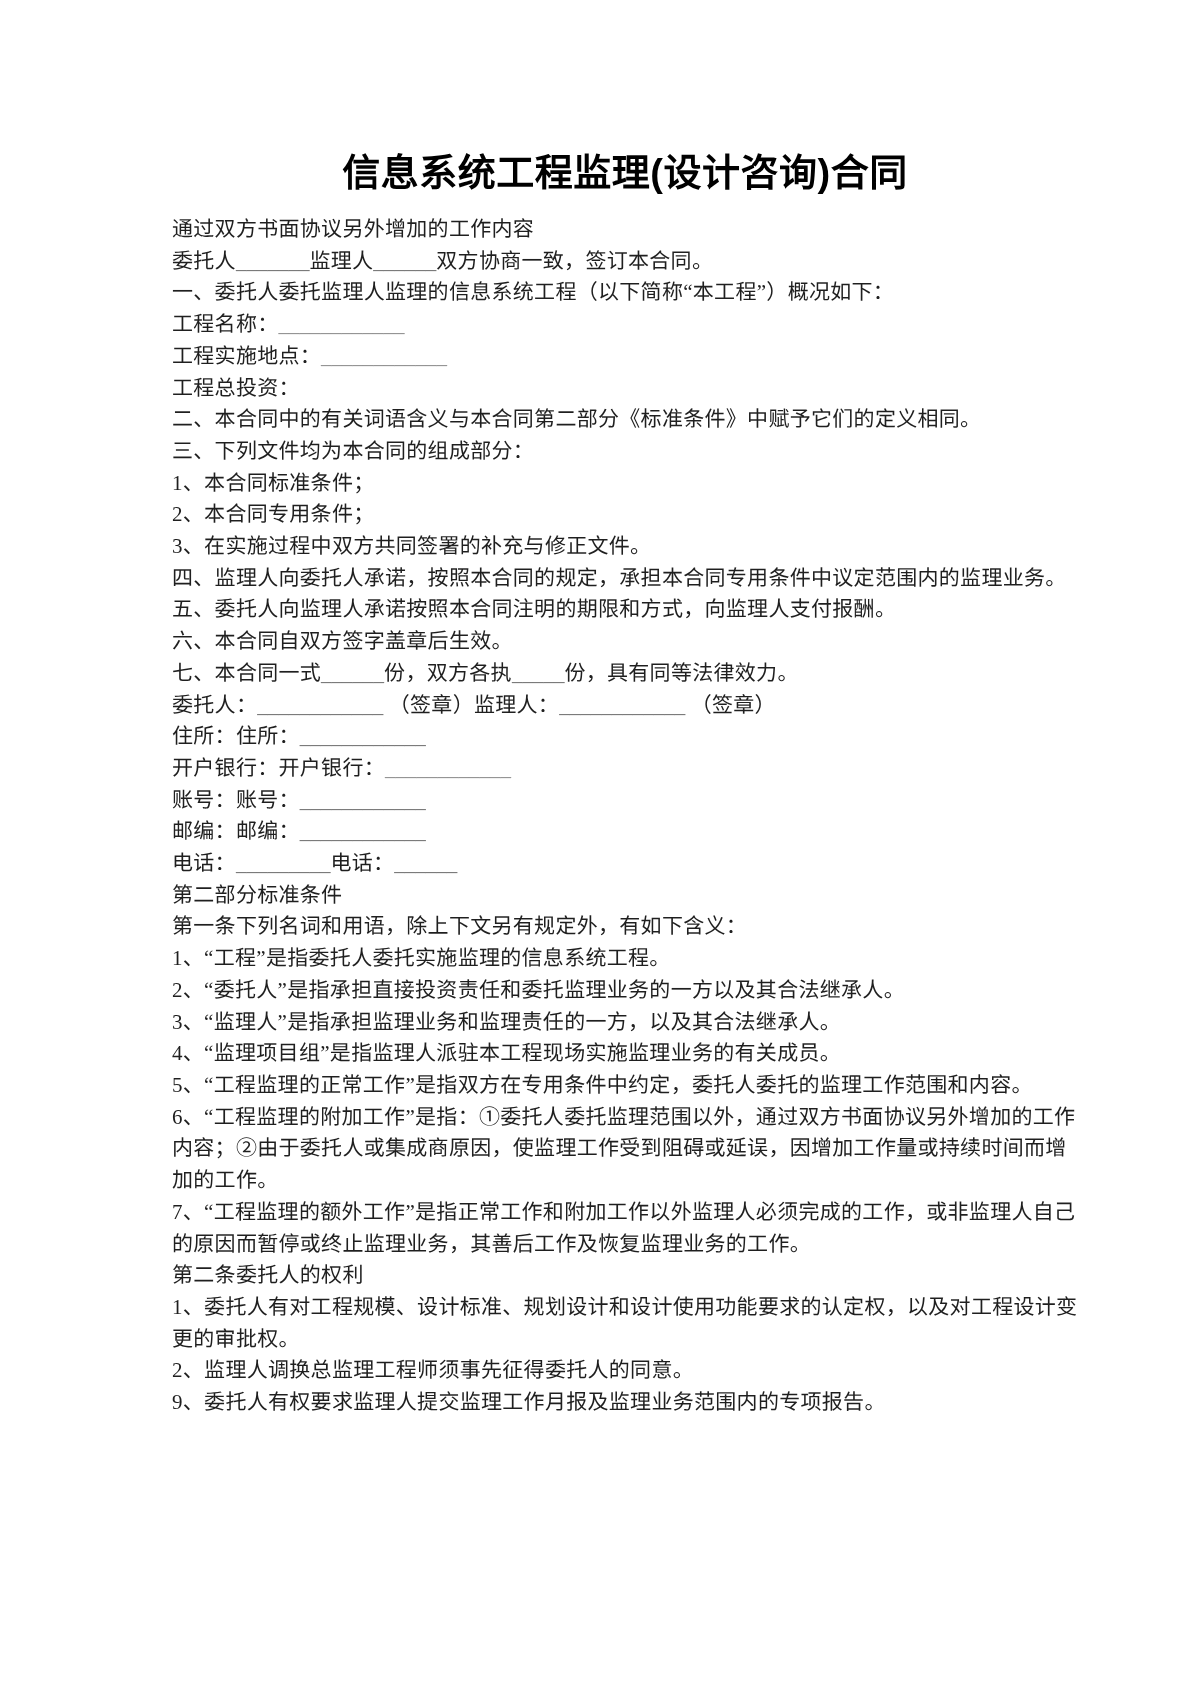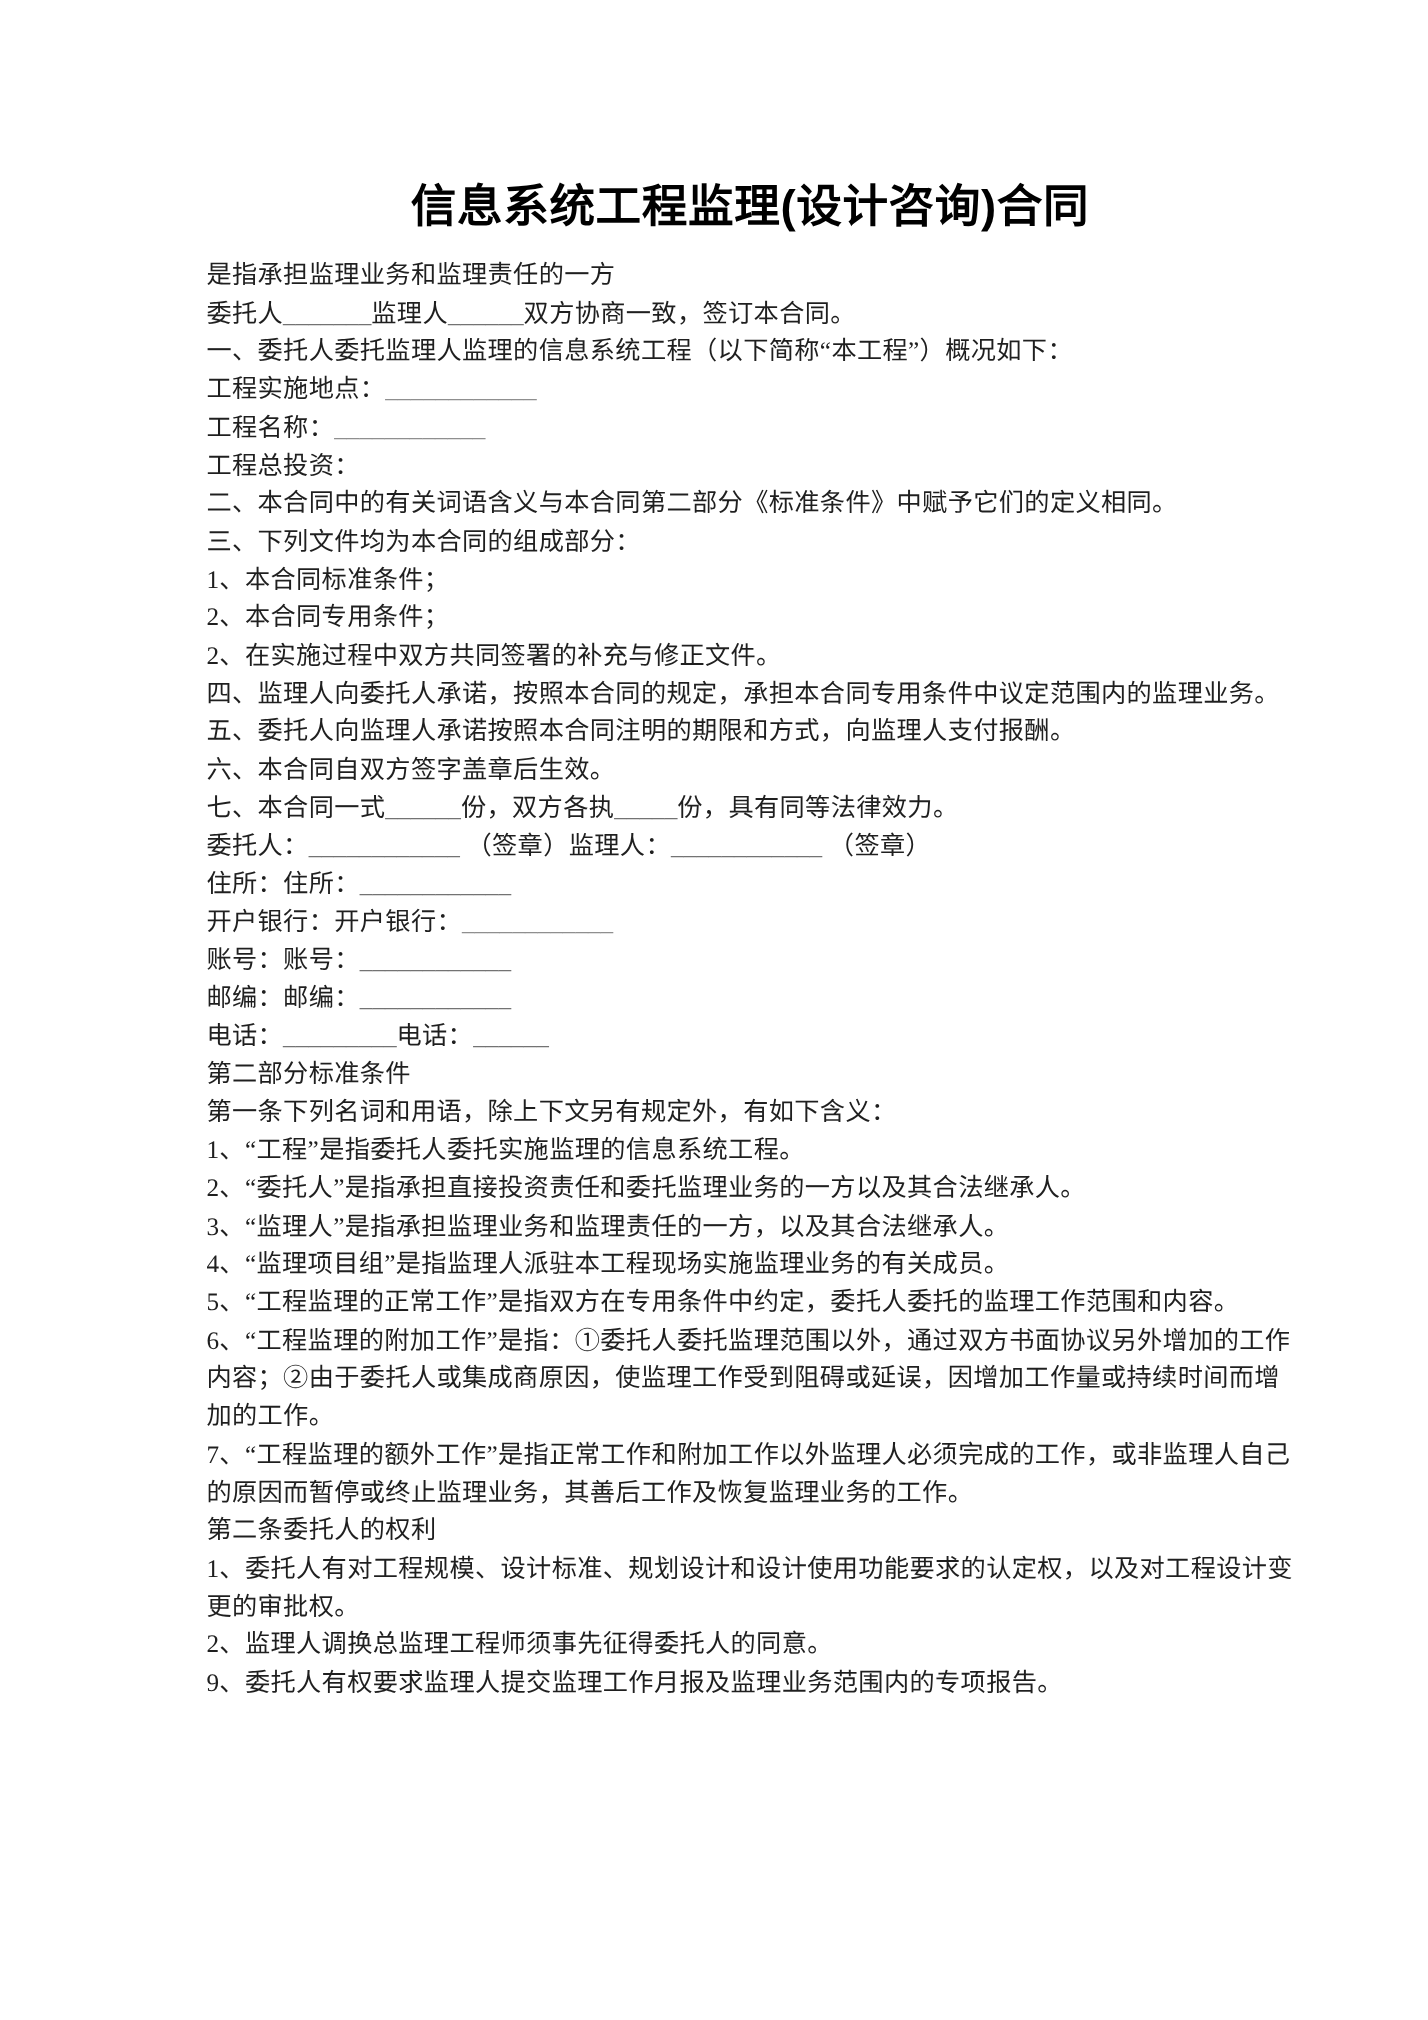--- a/index.html
+++ b/index.html
@@ -45,31 +45,31 @@
   .doc-body p.gray-blank .blank {
     color: #8f8f8f;
   }
 </style>
 </head>
 <body>
 
 <div class="page">
   <h1 class="doc-title">信息系统工程监理(设计咨询)合同</h1>
   <div class="doc-body">
-      <p>是指承担监理业务和监理责任的一方</p>
+      <p>通过双方书面协议另外增加的工作内容</p>
       <p>委托人<span class="blank">_______</span>监理人<span class="blank">______</span>双方协商一致，签订本合同。</p>
       <p>一、委托人委托监理人监理的信息系统工程（以下简称“本工程”）概况如下：</p>
+      <p class="gray-blank">工程名称：<span class="blank">____________</span></p>
       <p class="gray-blank">工程实施地点：<span class="blank">____________</span></p>
-      <p class="gray-blank">工程名称：<span class="blank">____________</span></p>
       <p>工程总投资：</p>
       <p>二、本合同中的有关词语含义与本合同第二部分《标准条件》中赋予它们的定义相同。</p>
       <p>三、下列文件均为本合同的组成部分：</p>
       <p>1、本合同标准条件；</p>
       <p>2、本合同专用条件；</p>
-      <p>2、在实施过程中双方共同签署的补充与修正文件。</p>
+      <p>3、在实施过程中双方共同签署的补充与修正文件。</p>
       <p>四、监理人向委托人承诺，按照本合同的规定，承担本合同专用条件中议定范围内的监理业务。</p>
       <p>五、委托人向监理人承诺按照本合同注明的期限和方式，向监理人支付报酬。</p>
       <p>六、本合同自双方签字盖章后生效。</p>
       <p>七、本合同一式<span class="blank">______</span>份，双方各执<span class="blank">_____</span>份，具有同等法律效力。</p>
       <p>委托人：<span class="blank">____________</span> （签章）监理人：<span class="blank">____________</span> （签章）</p>
       <p>住所：住所：<span class="blank">____________</span></p>
       <p class="gray-blank">开户银行：开户银行：<span class="blank">____________</span></p>
       <p>账号：账号：<span class="blank">____________</span></p>
       <p>邮编：邮编：<span class="blank">____________</span></p>
       <p>电话：<span class="blank">_________</span>电话：<span class="blank">______</span></p>

